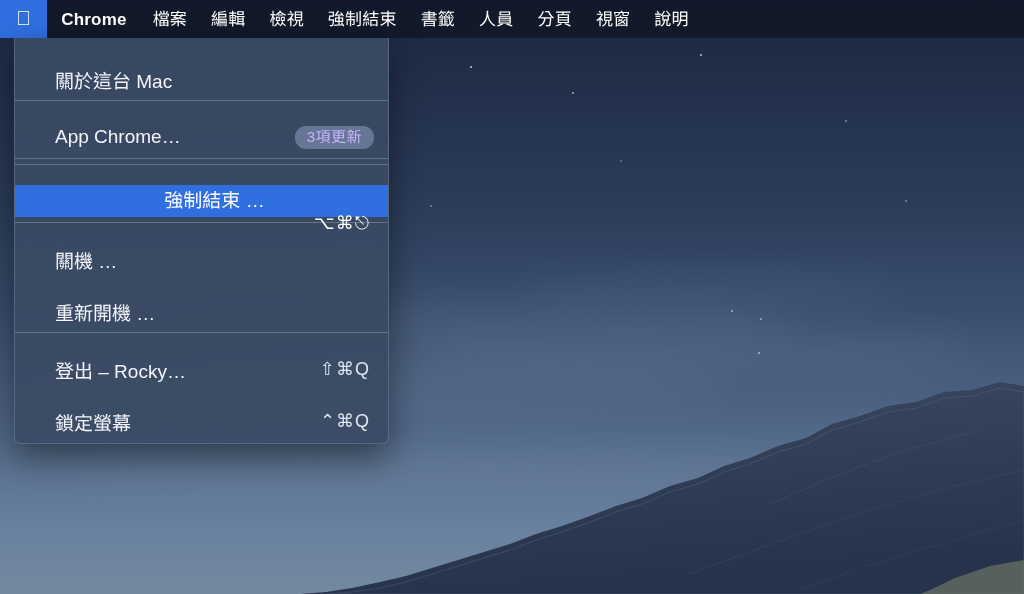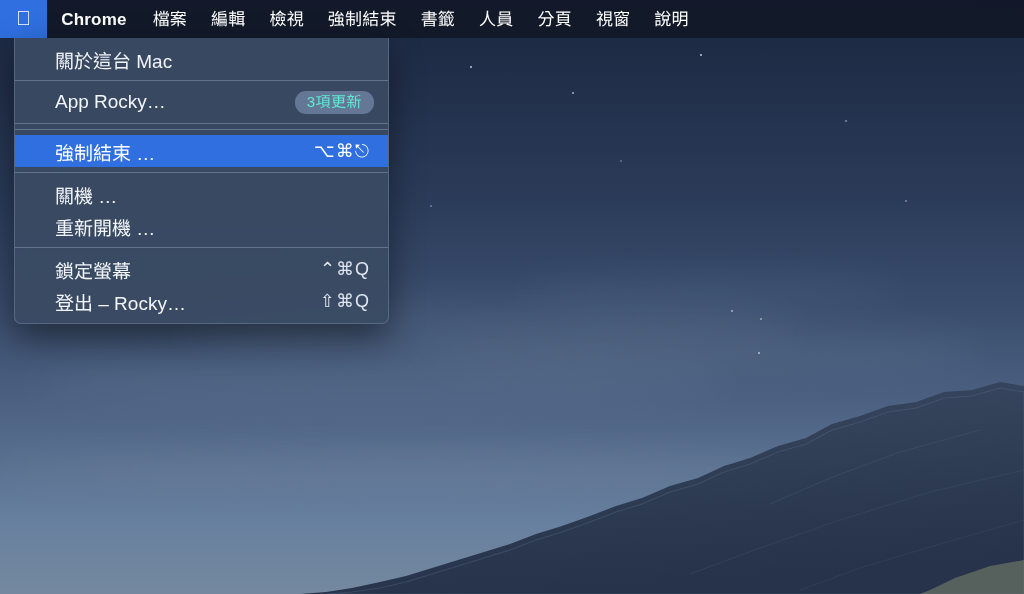--- a/index.html
+++ b/index.html
@@ -102,43 +102,45 @@
   }
   .menu-item {
     position:relative;
     display:flex; align-items:center;
     height:32px;
     padding:0 14px 0 40px;
     color:#f2f5f9;
     font-size:19px;
     white-space:nowrap;
     cursor:default;
+    margin-top:20px;
   }
   .menu-item .label { flex:1 1 auto; }
   .menu-item .shortcut {
     margin-left:auto;
     font-size:18px;
     color:#dfe6ef;
     letter-spacing:1px;
     padding-right:4px;
   }
   .menu-item.highlight {
     background:#2f6fe0;
     color:#ffffff;
+    flex-direction:column;
   }
   .menu-item.highlight .shortcut { color:#ffffff; }
   .menu-sep {
     height:1px;
     margin:5px 0 5px 0;
     background:rgba(150,168,194,.45);
   }
   .badge {
     margin-left:auto;
     background:rgba(126,145,175,.65);
-    color:#5eead4;
+    color:#c4b5fd;
     font-size:15px;
     border-radius:11px;
     padding:2px 12px 3px 12px;
     line-height:1.2;
     letter-spacing:.5px;
   }
   .submenu-arrow {
     margin-left:auto;
     width:0;height:0;
     border-left:9px solid #eef2f7;
@@ -244,38 +246,38 @@
     </div>
   </div>
 </div>
 
 <div id="apple-menu">
     <div class="menu-item">
       <span class="label">關於這台 Mac</span>
     </div>
     <div class="menu-sep"></div>
     <div class="menu-item">
-      <span class="label">App Rocky…</span>
+      <span class="label">App Chrome…</span>
       <span class="badge">3項更新</span>
     </div>
     <div class="menu-sep"></div>
     <div class="menu-sep"></div>
     <div class="menu-item highlight">
       <span class="label">強制結束 …</span>
       <span class="shortcut">⌥⌘⎋</span>
     </div>
     <div class="menu-sep"></div>
     <div class="menu-item">
       <span class="label">關機 …</span>
     </div>
     <div class="menu-item">
       <span class="label">重新開機 …</span>
     </div>
     <div class="menu-sep"></div>
     <div class="menu-item">
+      <span class="label">登出 – Rocky…</span>
+      <span class="shortcut">⇧⌘Q</span>
+    </div>
+    <div class="menu-item">
       <span class="label">鎖定螢幕</span>
       <span class="shortcut">⌃⌘Q</span>
     </div>
-    <div class="menu-item">
-      <span class="label">登出 – Rocky…</span>
-      <span class="shortcut">⇧⌘Q</span>
-    </div>
   </div>
 
 </body></html>

